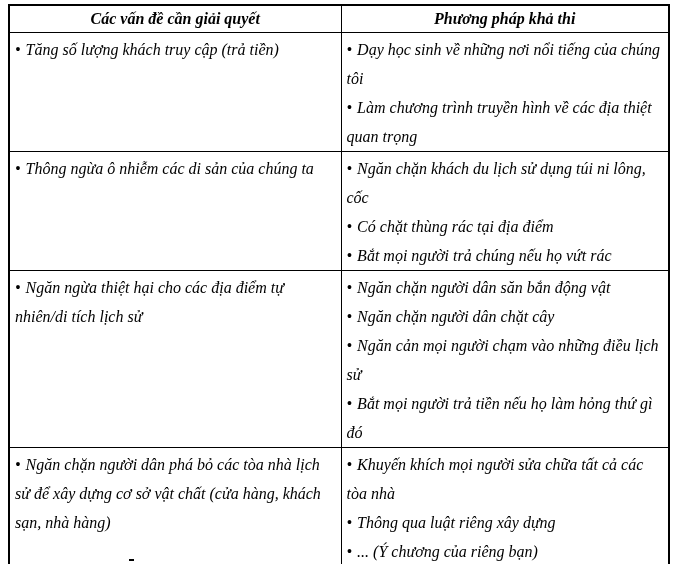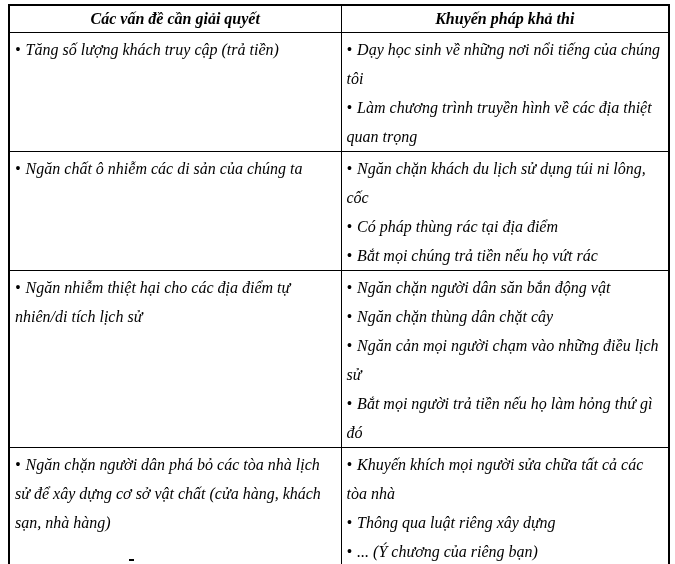--- a/index.html
+++ b/index.html
@@ -67,50 +67,50 @@
 
 <div class="page">
   <table class="main-table">
     <colgroup>
       <col style="width: 332px;">
       <col style="width: 328px;">
     </colgroup>
     <thead>
       <tr>
         <th class="header-cell">Các vấn đề cần giải quyết</th>
-        <th class="header-cell">Khuyến pháp khả thi</th>
+        <th class="header-cell">Phương pháp khả thi</th>
       </tr>
     </thead>
     <tbody>
         <tr style="height: 119px;">
     <td class="cell problems-cell">
             <p class="bullet-item"><span class="bullet-marker">•</span><span class="bullet-text">Tăng số lượng khách truy cập (trả tiền)</span></p>
           </td>
     <td class="cell methods-cell">
             <p class="bullet-item"><span class="bullet-marker">•</span><span class="bullet-text">Dạy học sinh về những nơi nổi tiếng của chúng tôi</span></p>
             <p class="bullet-item"><span class="bullet-marker">•</span><span class="bullet-text">Làm chương trình truyền hình về các địa thiệt quan trọng</span></p>
           </td>
   </tr>
         <tr style="height: 116px;">
     <td class="cell problems-cell">
-            <p class="bullet-item"><span class="bullet-marker">•</span><span class="bullet-text">Ngăn chất ô nhiễm các di sản của chúng ta</span></p>
+            <p class="bullet-item"><span class="bullet-marker">•</span><span class="bullet-text">Thông ngừa ô nhiễm các di sản của chúng ta</span></p>
           </td>
     <td class="cell methods-cell">
             <p class="bullet-item"><span class="bullet-marker">•</span><span class="bullet-text">Ngăn chặn khách du lịch sử dụng túi ni lông, cốc</span></p>
-            <p class="bullet-item"><span class="bullet-marker">•</span><span class="bullet-text">Có pháp thùng rác tại địa điểm</span></p>
-            <p class="bullet-item"><span class="bullet-marker">•</span><span class="bullet-text">Bắt mọi chúng trả tiền nếu họ vứt rác</span></p>
+            <p class="bullet-item"><span class="bullet-marker">•</span><span class="bullet-text">Có chặt thùng rác tại địa điểm</span></p>
+            <p class="bullet-item"><span class="bullet-marker">•</span><span class="bullet-text">Bắt mọi người trả chúng nếu họ vứt rác</span></p>
           </td>
   </tr>
         <tr style="height: 175px;">
     <td class="cell problems-cell">
-            <p class="bullet-item"><span class="bullet-marker">•</span><span class="bullet-text">Ngăn nhiễm thiệt hại cho các địa điểm tự nhiên/di tích lịch sử</span></p>
+            <p class="bullet-item"><span class="bullet-marker">•</span><span class="bullet-text">Ngăn ngừa thiệt hại cho các địa điểm tự nhiên/di tích lịch sử</span></p>
           </td>
     <td class="cell methods-cell">
             <p class="bullet-item"><span class="bullet-marker">•</span><span class="bullet-text">Ngăn chặn người dân săn bắn động vật</span></p>
-            <p class="bullet-item"><span class="bullet-marker">•</span><span class="bullet-text">Ngăn chặn thùng dân chặt cây</span></p>
+            <p class="bullet-item"><span class="bullet-marker">•</span><span class="bullet-text">Ngăn chặn người dân chặt cây</span></p>
             <p class="bullet-item"><span class="bullet-marker">•</span><span class="bullet-text">Ngăn cản mọi người chạm vào những điều lịch sử</span></p>
             <p class="bullet-item"><span class="bullet-marker">•</span><span class="bullet-text">Bắt mọi người trả tiền nếu họ làm hỏng thứ gì đó</span></p>
           </td>
   </tr>
         <tr style="height: 113px;">
     <td class="cell problems-cell">
             <p class="bullet-item"><span class="bullet-marker">•</span><span class="bullet-text">Ngăn chặn người dân phá bỏ các tòa nhà lịch sử để xây dựng cơ sở vật chất (cửa hàng, khách sạn, nhà hàng)</span></p>
           </td>
     <td class="cell methods-cell">
             <p class="bullet-item"><span class="bullet-marker">•</span><span class="bullet-text">Khuyến khích mọi người sửa chữa tất cả các tòa nhà</span></p>

